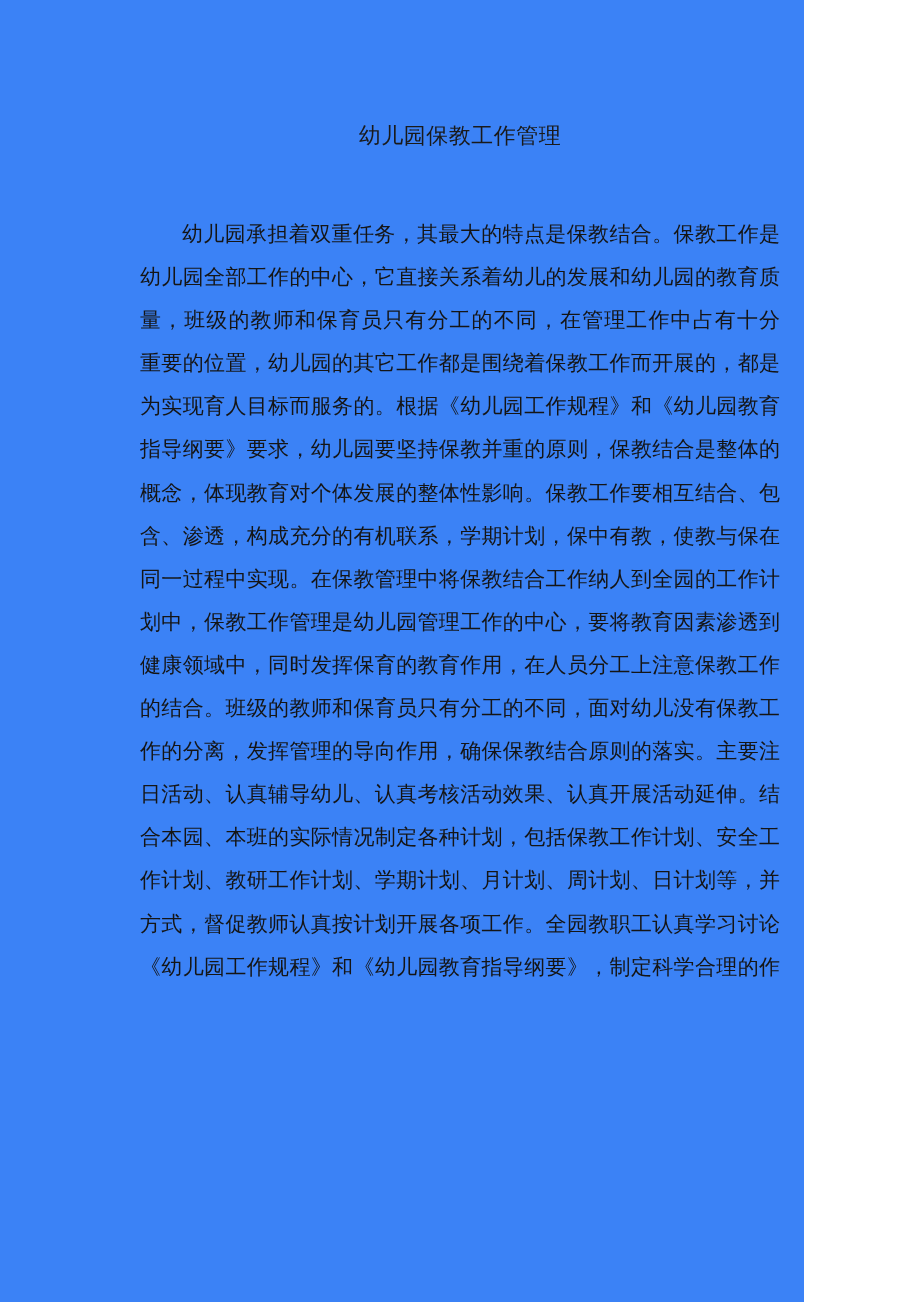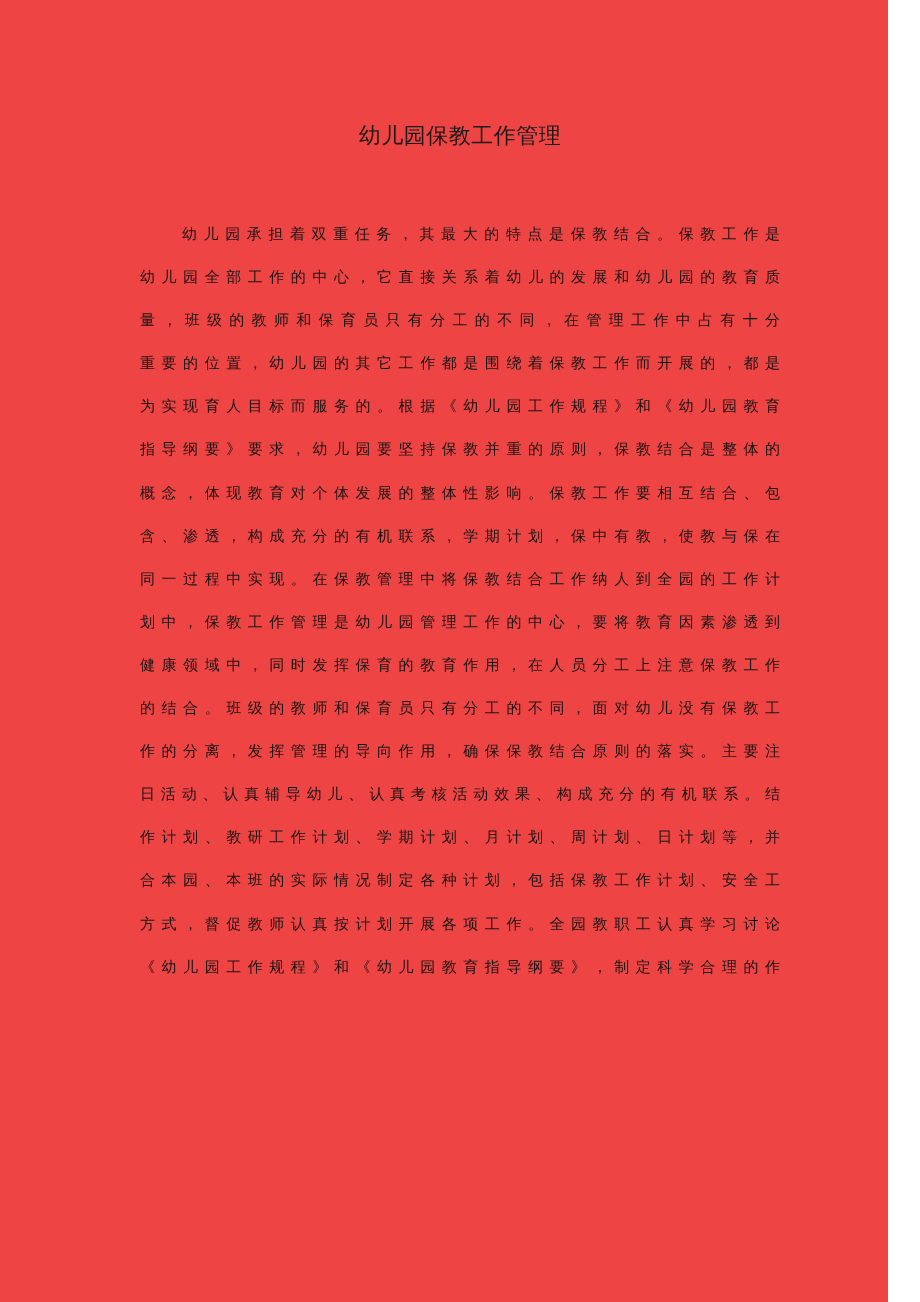--- a/index.html
+++ b/index.html
@@ -11,23 +11,23 @@
       width: 920px;
       height: 1302px;
       position: relative;
       overflow: hidden;
       font-family: "DejaVu Serif", "Liberation Serif", serif;
       color: #111111;
     }
     .page {
       position: absolute;
       left: 0; top: 0;
-      width: 888px;
+      width: 804px;
       height: 1302px;
-      background: #ef4444;
+      background: #3b82f6;
     }
     .title {
       position: absolute;
       top: 118px;
       left: 0;
       width: 920px;
       text-align: center;
       font-size: 22px;
       line-height: 36px;
       letter-spacing: 0.5px;
@@ -36,21 +36,21 @@
     .body-lines {
       position: absolute;
       left: 140px;
       top: 213px;
       width: 640px;
     }
     .line {
       display: block;
       height: 43.1px;
       line-height: 43.1px;
-      font-size: 15px;
+      font-size: 21px;
       white-space: nowrap;
       text-align: justify;
       text-align-last: justify;
       color: #151515;
     }
     .line.first {
       padding-left: 42px;
     }
   </style>
 </head>
@@ -66,19 +66,19 @@
     <span class="line">重要的位置，幼儿园的其它工作都是围绕着保教工作而开展的，都是</span>
     <span class="line">为实现育人目标而服务的。根据《幼儿园工作规程》和《幼儿园教育</span>
     <span class="line">指导纲要》要求，幼儿园要坚持保教并重的原则，保教结合是整体的</span>
     <span class="line">概念，体现教育对个体发展的整体性影响。保教工作要相互结合、包</span>
     <span class="line">含、渗透，构成充分的有机联系，学期计划，保中有教，使教与保在</span>
     <span class="line">同一过程中实现。在保教管理中将保教结合工作纳人到全园的工作计</span>
     <span class="line">划中，保教工作管理是幼儿园管理工作的中心，要将教育因素渗透到</span>
     <span class="line">健康领域中，同时发挥保育的教育作用，在人员分工上注意保教工作</span>
     <span class="line">的结合。班级的教师和保育员只有分工的不同，面对幼儿没有保教工</span>
     <span class="line">作的分离，发挥管理的导向作用，确保保教结合原则的落实。主要注</span>
-    <span class="line">日活动、认真辅导幼儿、认真考核活动效果、构成充分的有机联系。结</span>
+    <span class="line">日活动、认真辅导幼儿、认真考核活动效果、认真开展活动延伸。结</span>
+    <span class="line">合本园、本班的实际情况制定各种计划，包括保教工作计划、安全工</span>
     <span class="line">作计划、教研工作计划、学期计划、月计划、周计划、日计划等，并</span>
-    <span class="line">合本园、本班的实际情况制定各种计划，包括保教工作计划、安全工</span>
     <span class="line">方式，督促教师认真按计划开展各项工作。全园教职工认真学习讨论</span>
     <span class="line">《幼儿园工作规程》和《幼儿园教育指导纲要》，制定科学合理的作</span>
   </div>
 </div>
 
 </body></html>

